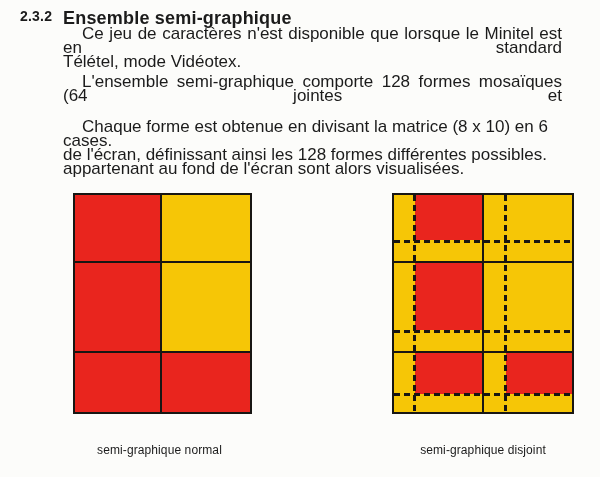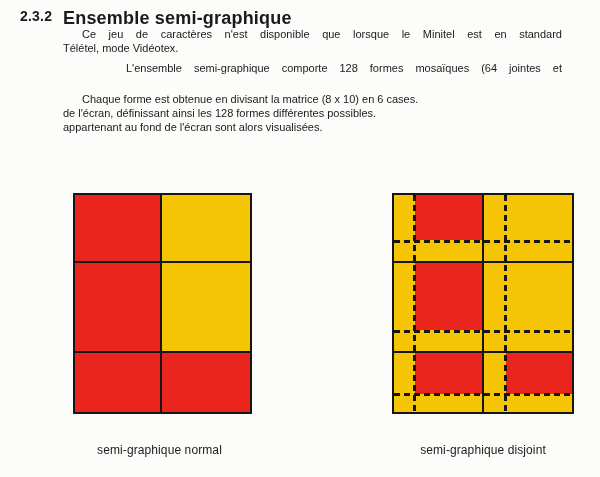--- a/index.html
+++ b/index.html
@@ -26,24 +26,24 @@
     font-size: 14px; font-weight: 700; letter-spacing: .2px;
   }
   .sec-title {
     position: absolute; left: 63px; top: 8px;
     font-size: 18px; font-weight: 700; letter-spacing: .2px;
   }
 
   
   .body-text {
     position: absolute; left: 63px; top: 27px; width: 499px;
-    font-size: 11px; line-height: 14px;
+    font-size: 17px; line-height: 14px;
   }
   .para { margin: 0; }
-  .para:nth-child(2) { margin-top: 6px; margin-left: 44px; }
+  .para:nth-child(2) { margin-top: 6px; }
   .para:nth-child(3) { margin-top: 17px; }
   .line { white-space: normal; }
   .line.indent { text-indent: 19px; }
   .line.justify { text-align: justify; text-align-last: justify; }
 
   
   .figure {
     position: absolute; top: 193px; height: 221px;
     box-sizing: border-box;
     border: 2px solid var(--line);

